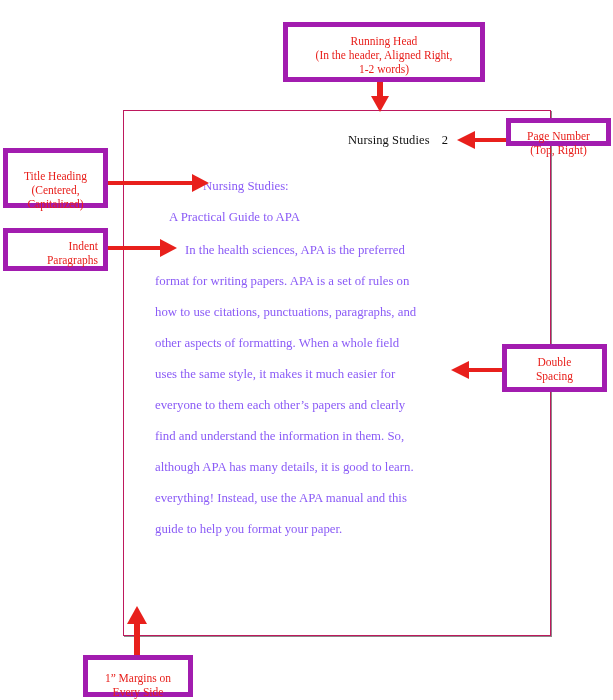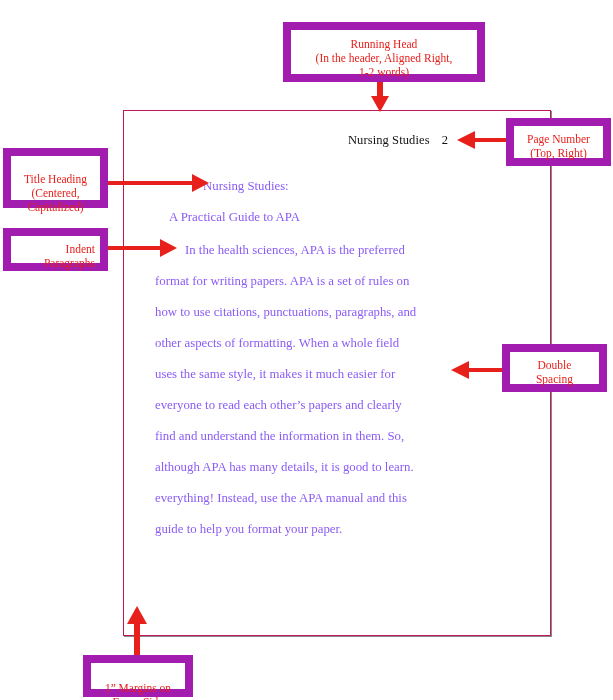--- a/index.html
+++ b/index.html
@@ -72,38 +72,38 @@
   }
   .para .ln {
     line-height: 31px;
     white-space: nowrap;
   }
   .para .ln.first { text-indent: 30px; }
 
   
   .callout {
     position: absolute;
-    border: 8px solid #a21caf;
+    border: 5px solid #a21caf;
     background: #ffffff;
     color: #e8201c;
     text-align: center;
     box-sizing: border-box;
     font-family: "Liberation Serif", "DejaVu Serif", serif;
     font-size: 11.5px;
     line-height: 14px;
     padding: 4px 5px;
   }
   .callout .cl { display: block; white-space: nowrap; }
 
   #callout-running-head { left: 283px; top: 22px;  width: 202px; height: 60px; padding-top: 7px; }
-  #callout-page-number  { left: 506px; top: 118px; width: 105px; height: 48px; padding-top: 6px; }
+  #callout-page-number  { left: 506px; top: 118px; width: 105px; height: 28px; padding-top: 6px; }
   #callout-title        { left: 3px;   top: 148px; width: 105px; height: 60px; padding-top: 16px; }
   #callout-indent       { left: 3px;   top: 228px; width: 105px; height: 43px; padding-top: 6px; text-align: right; }
   #callout-double       { left: 502px; top: 344px; width: 105px; height: 48px; padding-top: 6px; }
-  #callout-margins      { left: 83px;  top: 655px; width: 110px; height: 42px; padding-top: 18px; }
+  #callout-margins      { left: 83px;  top: 655px; width: 110px; height: 42px; padding-top: 11px; }
 
   
   #arrows {
     position: absolute;
     left: 0; top: 0;
     width: 613px;
     height: 700px;
     pointer-events: none;
   }
 </style>
@@ -121,21 +121,21 @@
     <div class="doc-body">
       <div class="title-line l1">Nursing Studies:</div>
       <div class="title-line l2">A Practical Guide to APA</div>
 
       <div class="para">
         <div class="ln first">In the health sciences, APA is the preferred</div>
         <div class="ln">format for writing papers.  APA is a set of rules on</div>
         <div class="ln">how to use citations, punctuations, paragraphs, and</div>
         <div class="ln">other aspects of formatting.  When a whole field</div>
         <div class="ln">uses the same style, it makes it much easier for</div>
-        <div class="ln">everyone to read each other’s papers and clearly</div>
+        <div class="ln">everyone to them each other’s papers and clearly</div>
         <div class="ln">find and understand the information in them.  So,</div>
         <div class="ln">although APA has many details, it is good to learn.</div>
         <div class="ln">everything!  Instead, use the APA manual and this</div>
         <div class="ln">guide to help you format your paper.</div>
       </div>
     </div>
   </div>
 
   <svg id="arrows" viewBox="0 0 613 700" width="613" height="700">
 

